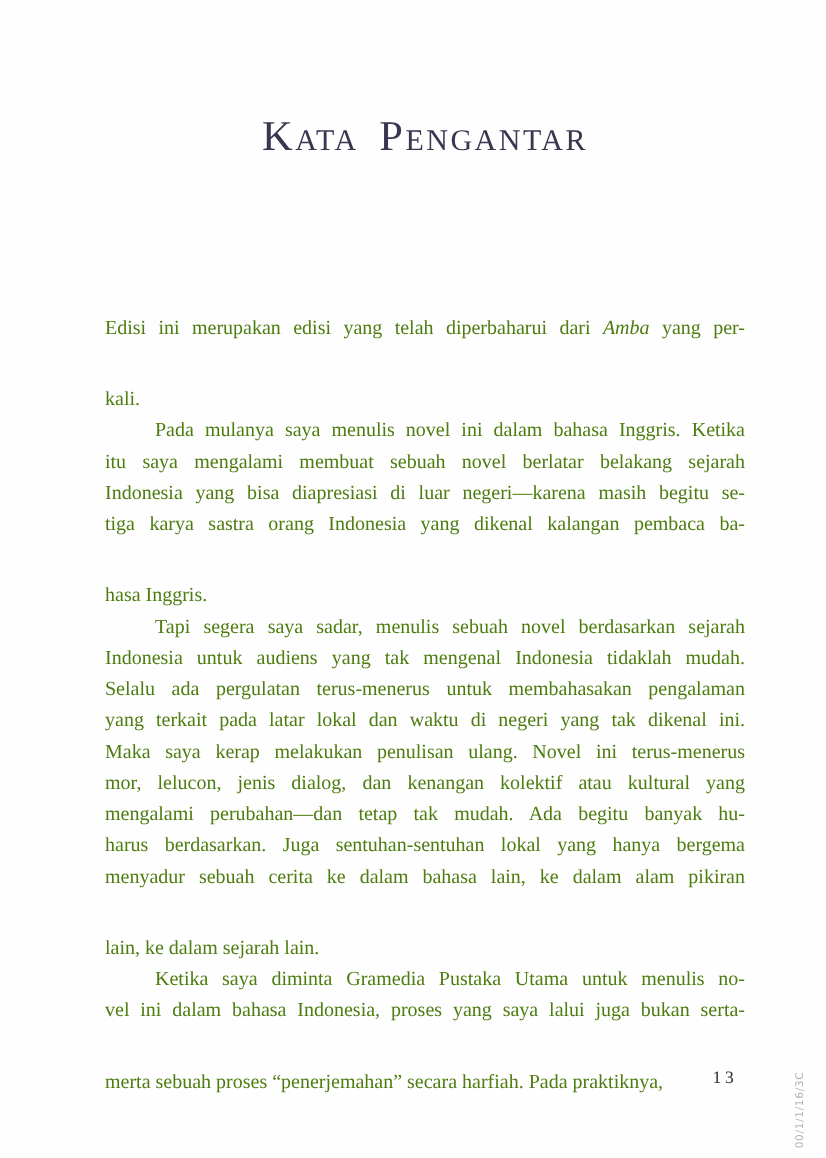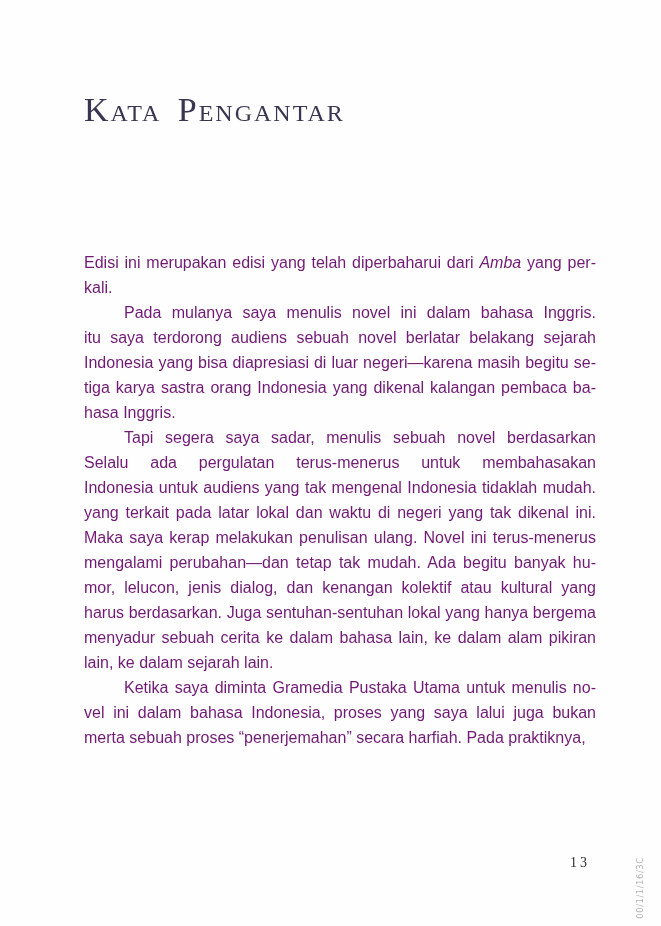--- a/index.html
+++ b/index.html
@@ -13,48 +13,48 @@
     width: 661px;
     height: 926px;
     background: #fefefe;
     overflow: hidden;
   }
   .chapter-title {
     position: absolute;
     top: 68px;
     left: 84px;
     width: 512px;
-    text-align: left;
+    text-align: center;
     font-family: "Liberation Serif", serif;
     font-variant: small-caps;
     font-size: 34px;
     line-height: 1.1;
     letter-spacing: 2px;
     word-spacing: 6px;
     color: #3a3550;
     font-weight: normal;
   }
   .body-col {
     position: absolute;
     top: 250px;
     left: 84px;
     width: 512px;
     font-size: 16px;
     line-height: 25px;
-    color: #701a75;
-    font-family: Liberation Sans, sans-serif;
+    color: #4d7c0f;
+    font-family: Liberation Serif, serif;
   }
   .paragraph { margin: 0; }
   .line {
     height: 25px;
     overflow: hidden;
     text-align: justify;
     text-align-last: justify;
   }
-  .line.last { text-align-last: left; }
+  .line.last { text-align-last: left; margin-top: 32px; }
   .line.indent { padding-left: 40px; }
   .line i { font-style: italic; }
   .page-number {
     position: absolute;
     top: 855px;
     left: 84px;
     width: 506px;
     text-align: right;
     font-size: 14px;
     letter-spacing: 3px;
@@ -83,33 +83,33 @@
 <div class="page">
   <h1 class="chapter-title">Kata Pengantar</h1>
 
   <div class="body-col">
       <div class="paragraph">
         <div class="line">Edisi ini merupakan edisi yang telah diperbaharui dari <i>Amba</i> yang per-</div>
         <div class="line last">kali.</div>
       </div>
       <div class="paragraph">
         <div class="line indent">Pada mulanya saya menulis novel ini dalam bahasa Inggris. Ketika</div>
-        <div class="line">itu saya terdorong audiens sebuah novel berlatar belakang sejarah</div>
+        <div class="line">itu saya mengalami membuat sebuah novel berlatar belakang sejarah</div>
         <div class="line">Indonesia yang bisa diapresiasi di luar negeri—karena masih begitu se-</div>
         <div class="line">tiga karya sastra orang Indonesia yang dikenal kalangan pembaca ba-</div>
         <div class="line last">hasa Inggris.</div>
       </div>
       <div class="paragraph">
         <div class="line indent">Tapi segera saya sadar, menulis sebuah novel berdasarkan sejarah</div>
+        <div class="line">Indonesia untuk audiens yang tak mengenal Indonesia tidaklah mudah.</div>
         <div class="line">Selalu ada pergulatan terus-menerus untuk membahasakan pengalaman</div>
-        <div class="line">Indonesia untuk audiens yang tak mengenal Indonesia tidaklah mudah.</div>
         <div class="line">yang terkait pada latar lokal dan waktu di negeri yang tak dikenal ini.</div>
         <div class="line">Maka saya kerap melakukan penulisan ulang. Novel ini terus-menerus</div>
+        <div class="line">mor, lelucon, jenis dialog, dan kenangan kolektif atau kultural yang</div>
         <div class="line">mengalami perubahan—dan tetap tak mudah. Ada begitu banyak hu-</div>
-        <div class="line">mor, lelucon, jenis dialog, dan kenangan kolektif atau kultural yang</div>
         <div class="line">harus berdasarkan. Juga sentuhan-sentuhan lokal yang hanya bergema</div>
         <div class="line">menyadur sebuah cerita ke dalam bahasa lain, ke dalam alam pikiran</div>
         <div class="line last">lain, ke dalam sejarah lain.</div>
       </div>
       <div class="paragraph">
         <div class="line indent">Ketika saya diminta Gramedia Pustaka Utama untuk menulis no-</div>
         <div class="line">vel ini dalam bahasa Indonesia, proses yang saya lalui juga bukan serta-</div>
         <div class="line last">merta sebuah proses “penerjemahan” secara harfiah. Pada praktiknya,</div>
       </div>
     </div>

